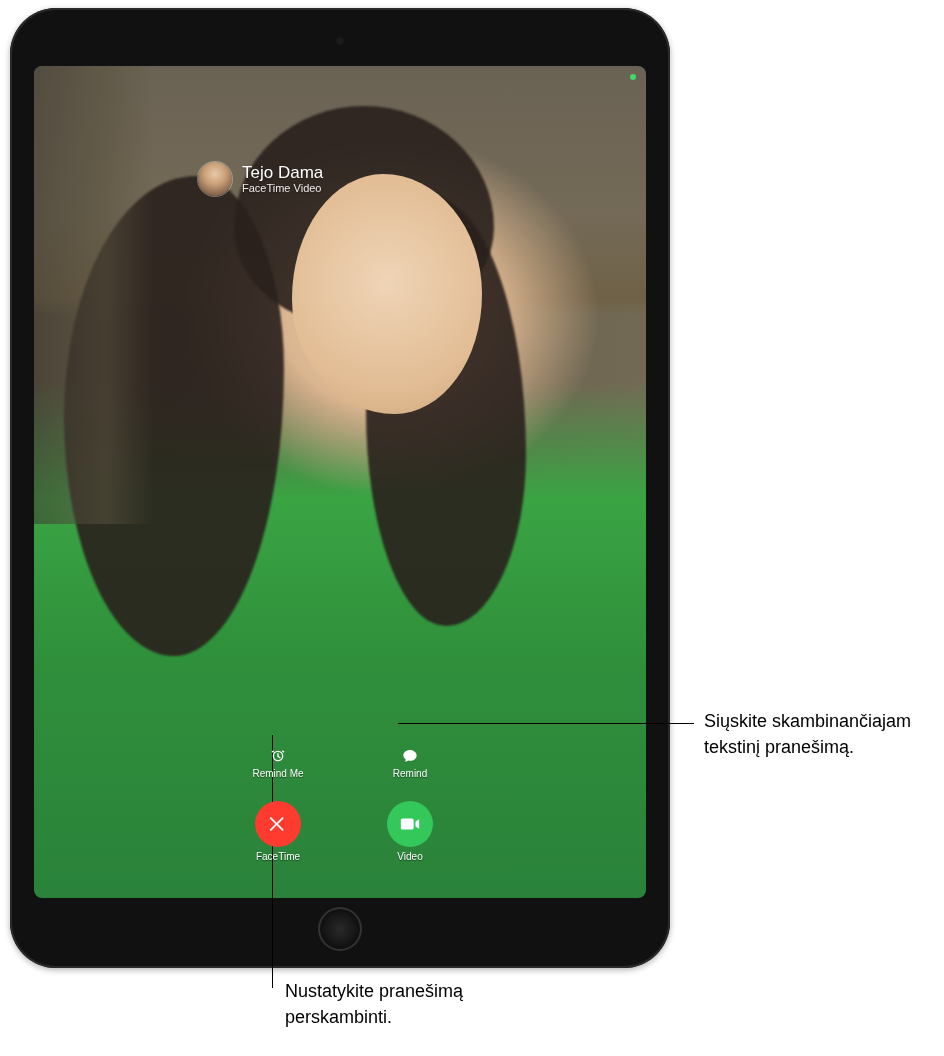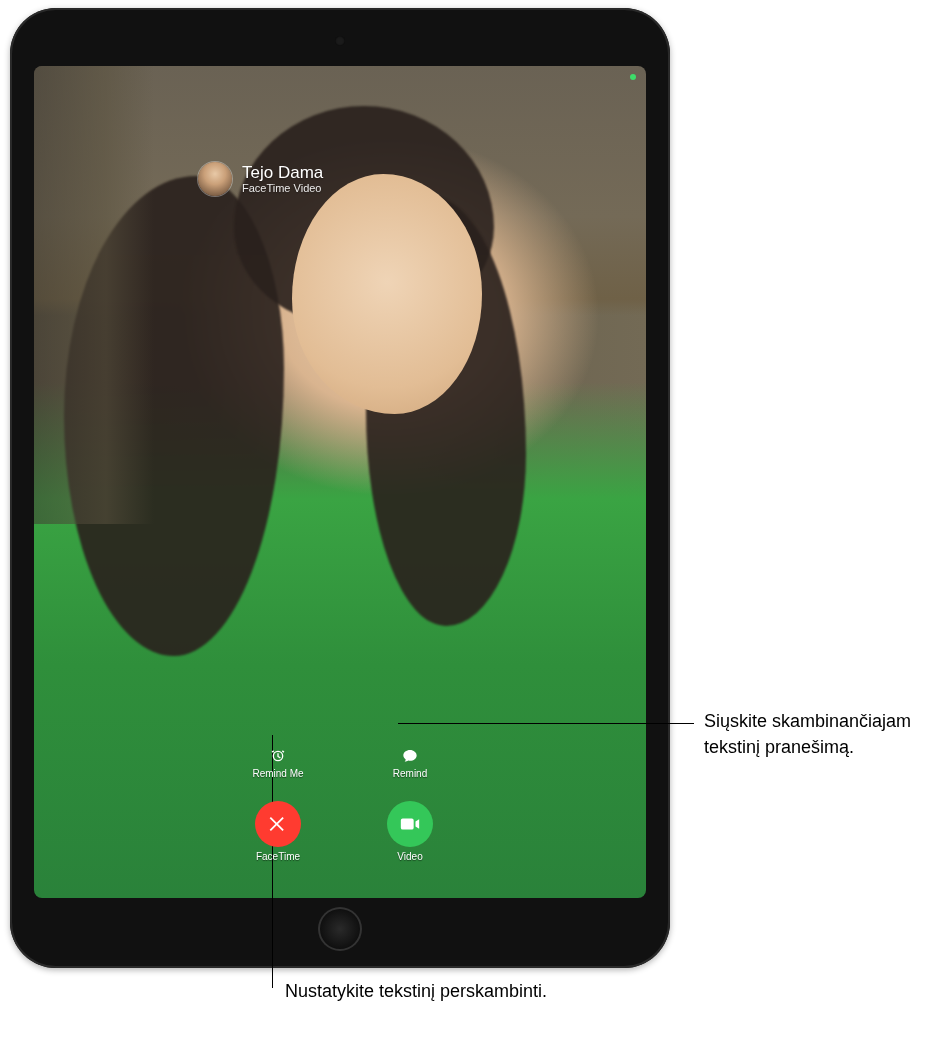--- a/index.html
+++ b/index.html
@@ -186,13 +186,13 @@
     </div>
   </div>
 
   <div class="home-btn"></div>
 </div>
 
 <div class="callout-line" style="left:398px; top:723px; width:296px;"></div>
 <div class="callout-text" style="left:704px; top:708px; width:230px;">Siųskite skambinančiajam tekstinį pranešimą.</div>
 
 <div class="callout-line vert" style="left:272px; top:735px; height:253px;"></div>
-<div class="callout-text" style="left:285px; top:978px; width:280px;">Nustatykite tekstinį perskambinti.</div>
+<div class="callout-text" style="left:285px; top:978px; width:280px;">Nustatykite pranešimą perskambinti.</div>
 
 </body></html>

